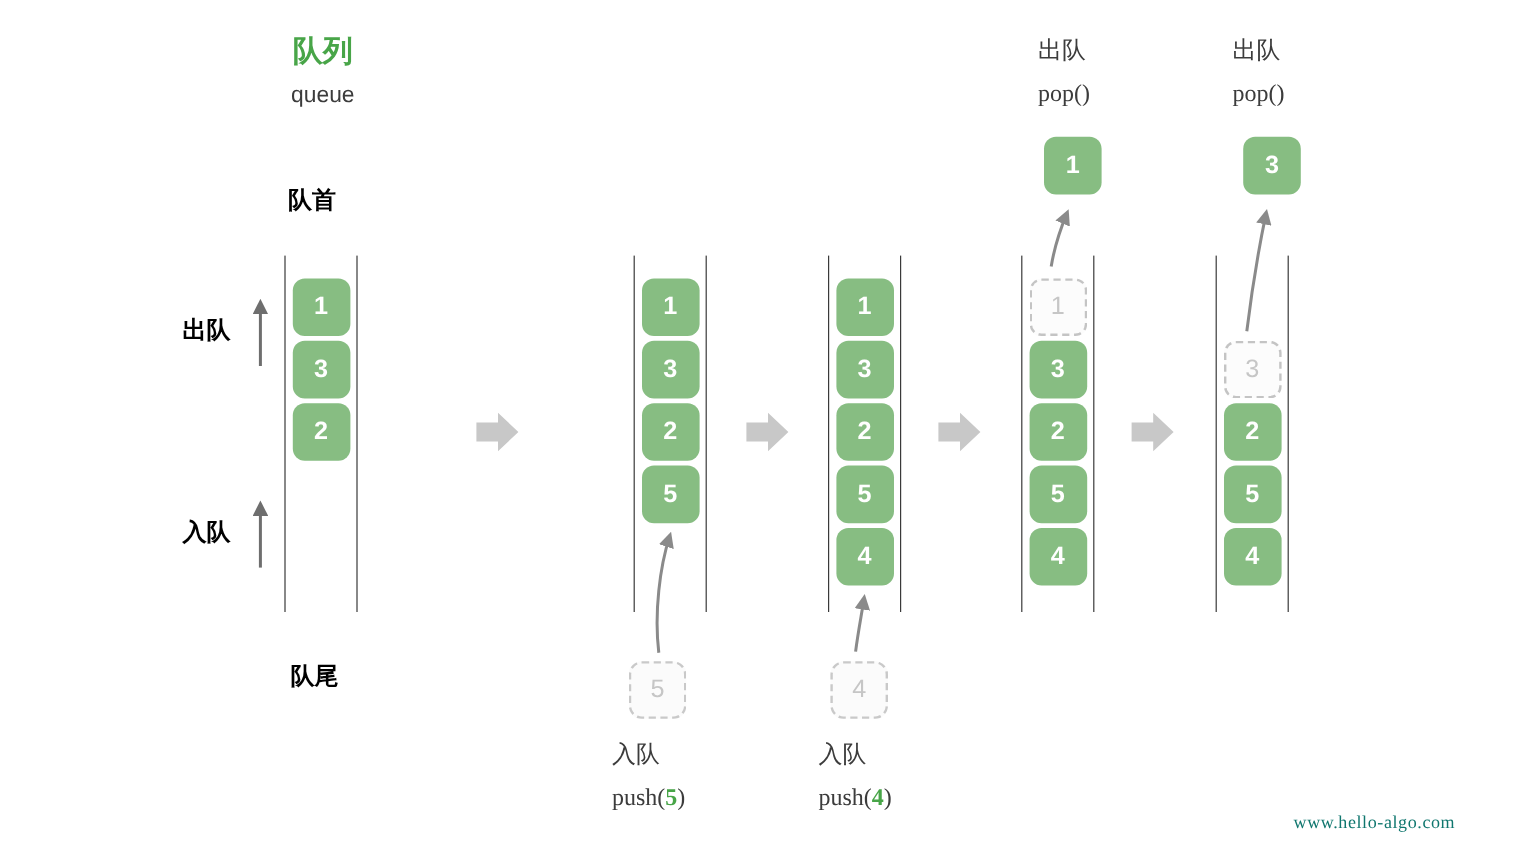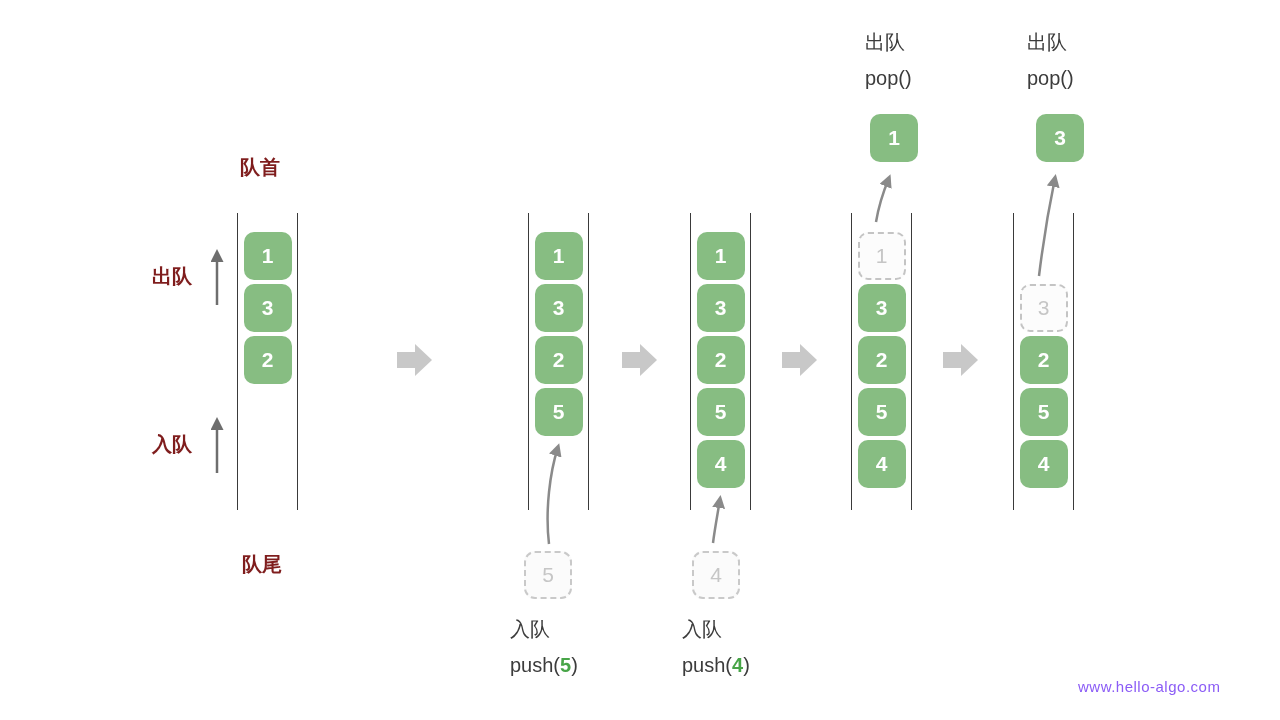--- a/index.html
+++ b/index.html
@@ -1,28 +1,28 @@
 <!DOCTYPE html>
 <html><head>
 <meta charset="utf-8">
 <style>
   html,body{margin:0;padding:0;background:#fff;}
   .canvas{
     position:relative;width:1280px;height:720px;background:#ffffff;overflow:hidden;
     font-family:"Liberation Sans","DejaVu Sans",sans-serif;color:#3c3c3c;
   }
-  .mono{font-family:Liberation Sans, sans-serif;}
+  .mono{font-family:Liberation Serif, serif;}
 
   
   .title-block{position:absolute;left:230px;top:28px;width:78px;text-align:center;}
   .title-zh{font-size:25px;font-weight:bold;color:#48a548;line-height:30px;}
   .title-en{font-size:19px;color:#3c3c3c;margin-top:11px;line-height:22px;}
 
   
-  .side-label{position:absolute;font-size:20px;font-weight:bold;color:#7f1d1d;line-height:22px;}
+  .side-label{position:absolute;font-size:20px;font-weight:bold;color:#000000;line-height:22px;}
 
   
   .op-block{position:absolute;font-size:20px;color:#3c3c3c;line-height:23px;}
   .op-code{margin-top:13px;font-size:20px;}
   .green-val{color:#48a548;font-weight:bold;}
 
   
   .qcol{
     position:absolute;top:213px;width:61px;height:297px;box-sizing:border-box;
     border-left:1.5px solid #3a3a3a;border-right:1.5px solid #3a3a3a;
@@ -41,30 +41,34 @@
     position:absolute;width:48px;height:48px;border-radius:11px;background:#fbfbfb;
     border:2px dashed #c9c9c9;color:#c6c6c6;font-size:21px;
     display:flex;align-items:center;justify-content:center;box-sizing:border-box;
   }
   .floatbox{
     position:absolute;width:48px;height:48px;border-radius:10px;background:#87bd82;
     color:#ffffff;font-size:21px;font-weight:bold;
     display:flex;align-items:center;justify-content:center;
   }
 
-  .watermark{position:absolute;left:1078px;top:678px;font-size:15px;color:#8b5cf6;letter-spacing:0.5px;}
+  .watermark{position:absolute;left:1078px;top:678px;font-size:15px;color:#0f766e;letter-spacing:0.5px;}
 
   svg.overlay{position:absolute;left:0;top:0;pointer-events:none;z-index:6;}
   .boxes-layer{position:absolute;left:0;top:0;width:1280px;height:720px;z-index:3;}
 </style>
 </head>
 <body>
 
 <div class="canvas">
 
+  <div class="title-block">
+    <div class="title-zh">队列</div>
+    <div class="title-en">queue</div>
+  </div>
 
   <div class="side-label" style="left:240px;top:156px;">队首</div>
   <div class="side-label" style="left:242px;top:536px;margin-top:17px;">队尾</div>
   <div class="side-label" style="left:152px;top:265px;">出队</div>
   <div class="side-label" style="left:152px;top:433px;">入队</div>
 
   <div class="op-block" style="left:865px;top:31px;">
     <div>出队</div>
     <div class="op-code mono">pop()</div>
   </div>

